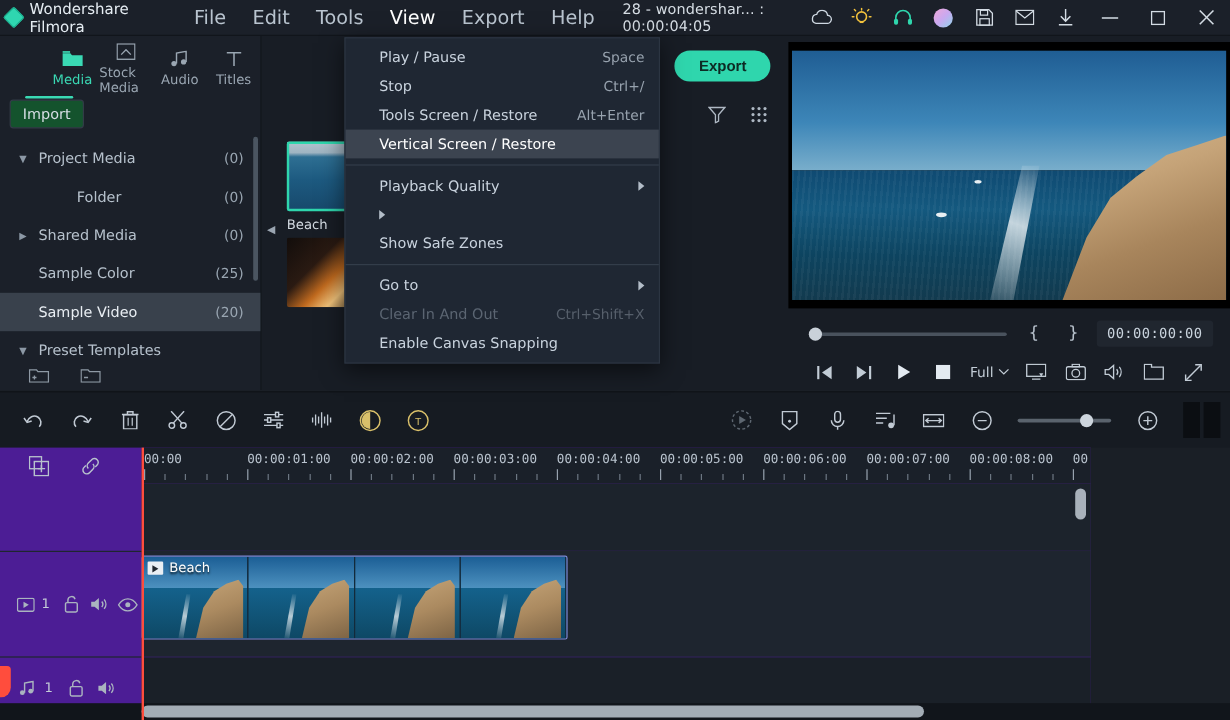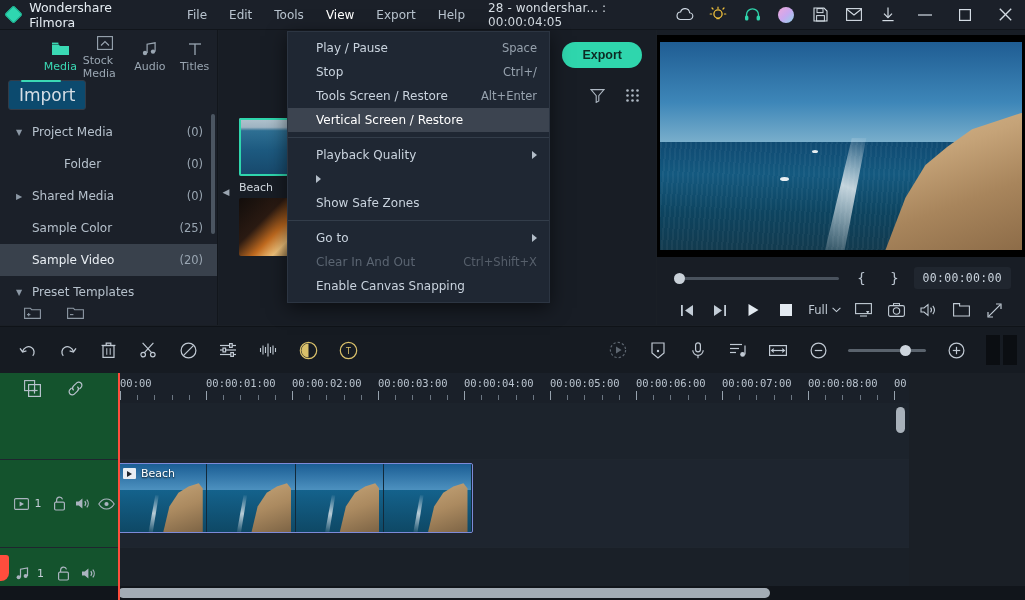--- a/index.html
+++ b/index.html
@@ -21,21 +21,21 @@
   }
   .logo-wrap { width:30px; display:flex; justify-content:center; align-items:center; }
   .logo-d {
     width:13px; height:13px; background:#2fd6b0;
     transform:rotate(45deg); border-radius:2px;
     box-shadow:inset 0 0 0 1px #1aa98a;
   }
   .app-title { color:#e6edf3; font-size:12.5px; margin-left:2px; margin-right:26px; }
   .menu { display:flex; align-items:center; gap:0px; }
   .menu-item {
-    padding:5px 11px; color:#b9c4cf; font-size:12px; cursor:default; border-radius:2px;
+    padding:5px 11px; color:#b9c4cf; font-size:16px; cursor:default; border-radius:2px;
   }
   .menu-item.active { color:#ffffff; }
   .proj-title { color:#d6dde4; font-size:12px; margin-left:12px; letter-spacing:0.1px; }
   .title-icons { margin-left:auto; display:flex; align-items:center; }
   .ticon { width:34px; height:30px; display:flex; align-items:center; justify-content:center; }
   .win-btn { width:40px; height:30px; display:flex; align-items:center; justify-content:center; }
   .avatar-c {
     width:16px; height:16px; border-radius:50%;
     background:linear-gradient(135deg,#f0a7d8 0%,#c9a9f0 50%,#8fd4ea 100%);
   }
@@ -54,21 +54,21 @@
   .tab.active .tab-underline {
     position:absolute; bottom:-2px; left:50%; transform:translateX(-50%);
     width:40px; height:2px; background:#3ad9b4; border-radius:1px;
   }
   .tab-ico { height:16px; display:flex; align-items:center; }
 
   .import-row {
     height:30px; display:flex; align-items:center; padding:0 8px; gap:6px;
   }
   .import-btn {
-    background:#0c4a6e; color:#d7dee5; font-size:17px;
+    background:#14532d; color:#d7dee5; font-size:12px;
     padding:4px 10px; border-radius:3px; border:1px solid #323b47;
   }
   .tree { padding-top:6px; font-size:12px; position:relative; }
   .tree-row {
     height:32px; display:flex; align-items:center; padding:0 14px 0 16px; cursor:default;
     color:#b6c1cc;
   }
   .tree-row.selected { background:#39414c; color:#e9eef3; }
   .tw { width:16px; display:flex; align-items:center; font-size:8px; color:#8c98a5; }
   .tree-label { flex:1; }
@@ -176,21 +176,21 @@
   .tb-group { display:flex; align-items:center; }
   .tbtn { width:40px; height:47px; display:flex; align-items:center; justify-content:center; color:#c1cad4; }
   .tbtn.gold { color:#d9c06a; }
   .tbtn.dim { color:#5d6670; }
   .zoom-slider { position:relative; width:78px; height:3px; background:#5a636d; border-radius:2px; margin:0 10px; }
   .zoom-knob { position:absolute; left:52px; top:-4px; width:11px; height:11px; border-radius:50%; background:#cdd5dd; }
   .render-bar { display:flex; gap:3px; margin-left:10px; margin-right:8px; }
   .render-seg { width:14px; height:30px; background:#0b0e12; }
 
   
-  .timeline { position:absolute; left:0; top:373px; width:909px; height:227px; background:#14532d; }
+  .timeline { position:absolute; left:0; top:373px; width:909px; height:227px; background:#4c1d95; }
   .tl-head { height:30px; display:flex; }
   .tl-head-left { width:118px; display:flex; align-items:center; gap:26px; padding-left:24px; color:#b8c2cd; }
   .ruler { position:relative; flex:1; height:30px; background:#1a2029; overflow:hidden; }
   .rlabel { position:absolute; top:4px; font-size:10.5px; color:#b9c3ce;
     font-family:"DejaVu Sans Mono", monospace; }
   .rtick { position:absolute; bottom:3px; width:1px; background:#6c7682; }
   .rtick.major { height:9px; background:#97a2ae; }
   .rtick.minor { height:5px; }
 
   .track { position:relative; display:flex; border-top:1px solid #1f262f; }

